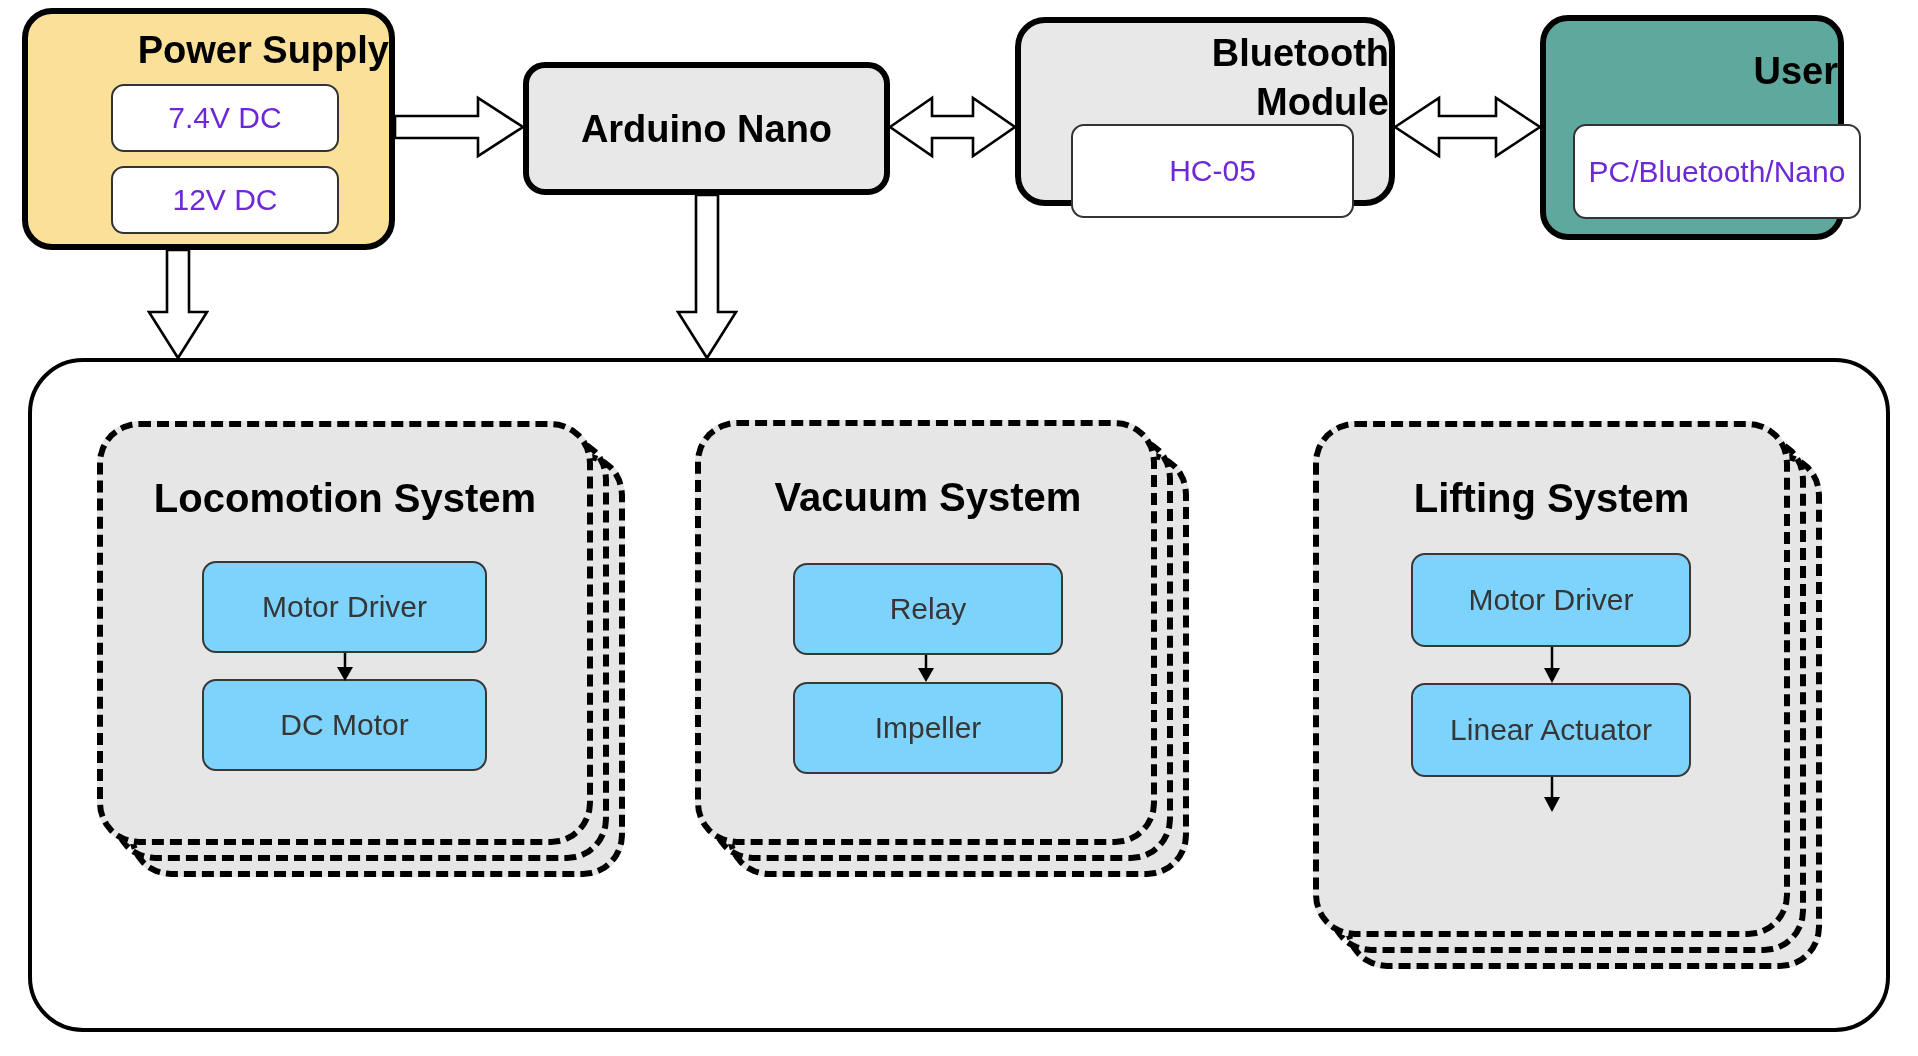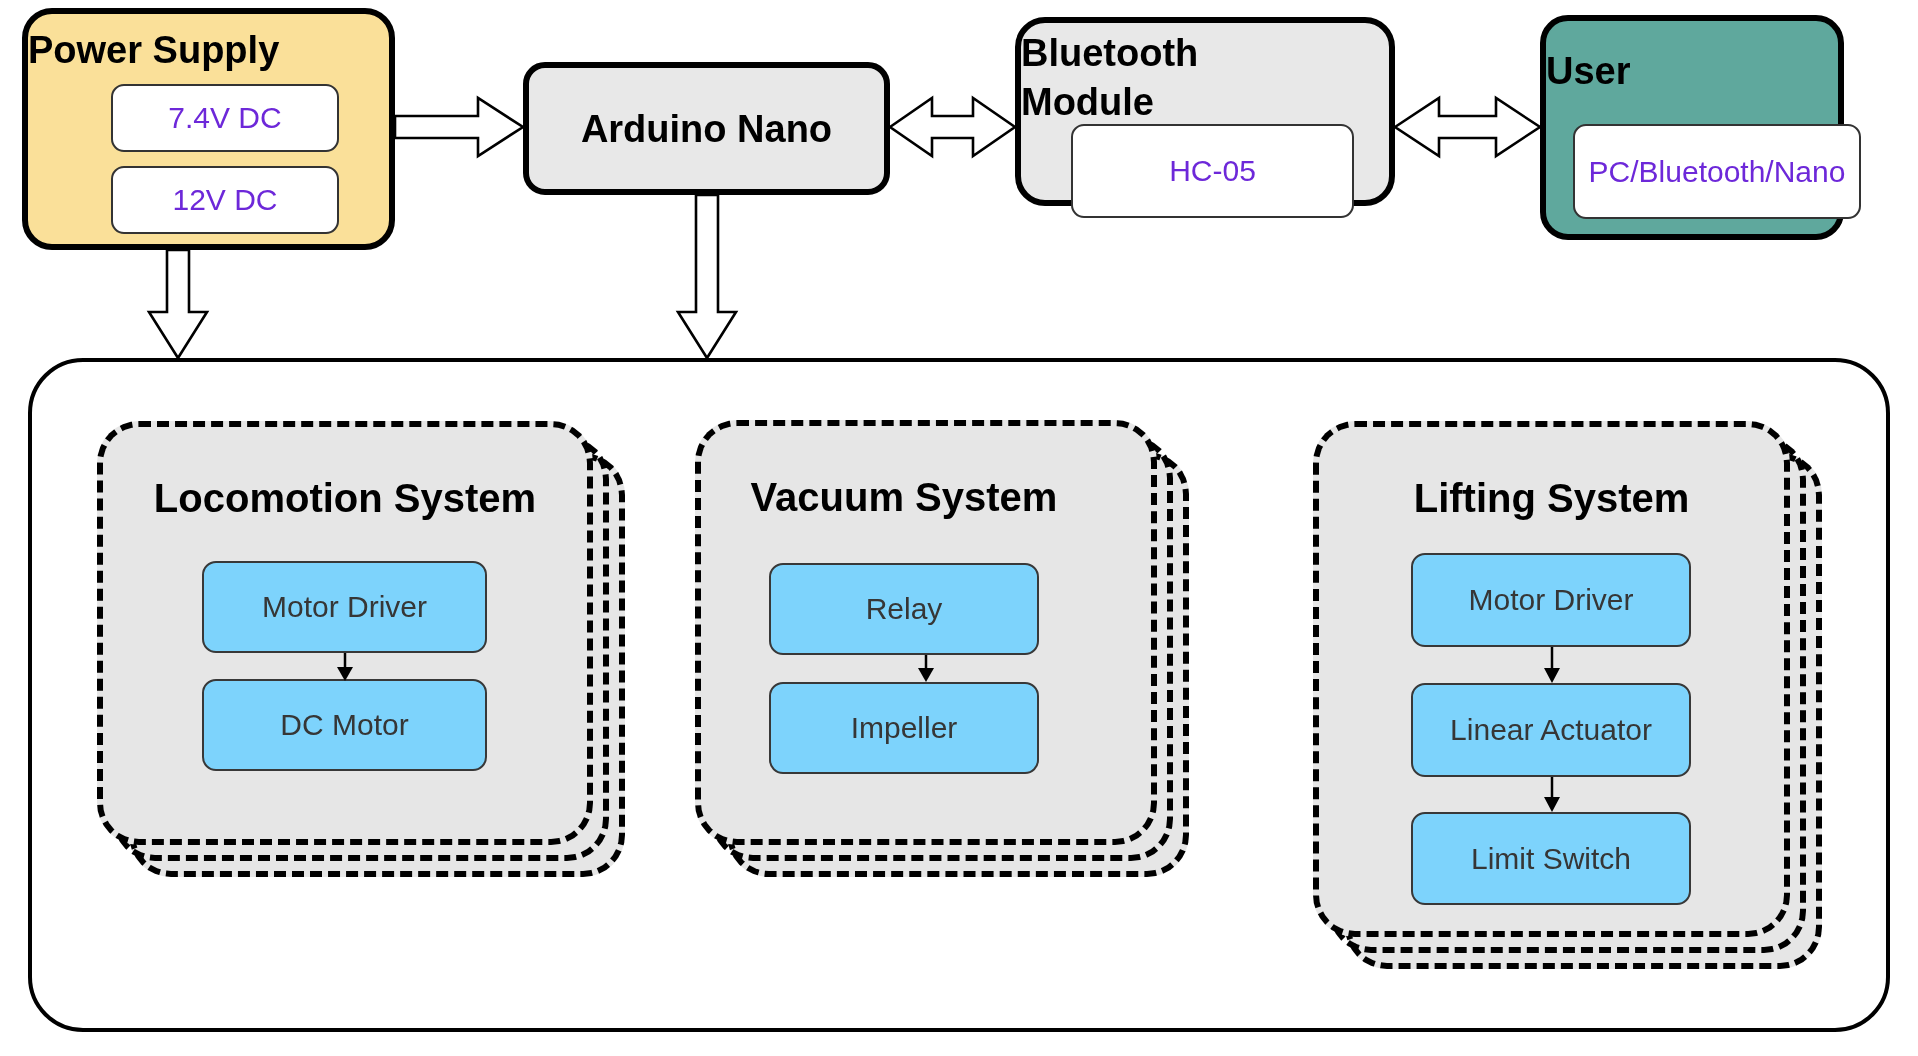--- a/index.html
+++ b/index.html
@@ -7,21 +7,21 @@
           font-family:"Liberation Sans", sans-serif;color:#000;}
 
   
   .module{position:absolute;box-sizing:border-box;border:6px solid #000;z-index:2;}
   .power{left:22px;top:8px;width:373px;height:242px;background:#FAE099;border-radius:30px;}
   .arduino{left:523px;top:62px;width:367px;height:133px;background:#E8E8E8;border-radius:22px;
            display:flex;align-items:center;justify-content:center;}
   .bt{left:1015px;top:17px;width:380px;height:189px;background:#E8E8E8;border-radius:30px;}
   .user{left:1540px;top:15px;width:304px;height:225px;background:#5FA89D;border-radius:28px;}
 
-  .mod-title{font-weight:bold;font-size:38px;text-align:left;line-height:48px;}
+  .mod-title{font-weight:bold;font-size:38px;text-align:right;line-height:48px;}
   .power .mod-title{margin-top:12px;}
   .arduino .mod-title{margin:12px;}
   .bt .mod-title{margin-top:6px;line-height:49px;}
   .user .mod-title{margin-top:26px;}
 
   .sub-box{position:absolute;box-sizing:border-box;background:#fff;border:2.5px solid #333;
            border-radius:13px;display:flex;align-items:center;justify-content:center;
            font-size:30px;color:#6d28d9;}
   .power .sub-box{left:83px;width:228px;height:68px;}
   .power .sub-box.s1{top:70px;}
@@ -38,21 +38,21 @@
   .layer{position:absolute;box-sizing:border-box;border:6px dashed #000;border-radius:42px;}
   .layer.fill{background:#E6E6E6;}
   .sys-loco .layer{left:97px;top:421px;width:496px;height:424px;}
   .sys-vac  .layer{left:695px;top:420px;width:462px;height:425px;}
   .sys-lift .layer{left:1313px;top:421px;width:477px;height:516px;}
   .layer.l3{transform:translate(32px,32px);z-index:1;}
   .layer.l2{transform:translate(16px,16px);z-index:2;background:transparent;}
   .layer.l1{z-index:3;}
   .sys-content{position:absolute;z-index:4;}
   .sys-loco .sys-content{left:97px;top:421px;width:496px;height:424px;}
-  .sys-vac  .sys-content{left:673px;top:420px;width:462px;height:425px;}
+  .sys-vac  .sys-content{left:697px;top:420px;width:462px;height:425px;}
   .sys-lift .sys-content{left:1313px;top:421px;width:477px;height:516px;}
 
   .sys-title{position:absolute;left:0;right:0;top:55px;text-align:center;
              font-weight:bold;font-size:40px;}
   .comp{position:absolute;box-sizing:border-box;background:#7dd3fc;border:2.5px solid #383838;
         border-radius:14px;display:flex;align-items:center;justify-content:center;
         font-size:30px;color:#363636;}
   .sys-loco .comp{left:105px;width:285px;height:92px;}
   .sys-loco .c1{top:140px;} .sys-loco .c2{top:258px;}
   .sys-vac .comp{left:96px;width:270px;height:92px;}
@@ -96,21 +96,20 @@
   </div>
 
   <div class="sys-lift">
     <div class="layer l3 fill"></div>
     <div class="layer l2"></div>
     <div class="layer l1 fill"></div>
     <div class="sys-content">
       <div class="sys-title">Lifting System</div>
       <div class="comp c1">Motor Driver</div>
       <div class="comp c2">Linear Actuator</div>
-      <div class="comp c3">Limit Switch</div>
     </div>
   </div>
 
   <div class="module power">
     <div class="mod-title">Power Supply</div>
     <div class="sub-box s1">7.4V DC</div>
     <div class="sub-box s2">12V DC</div>
   </div>
 
   <div class="module arduino">

